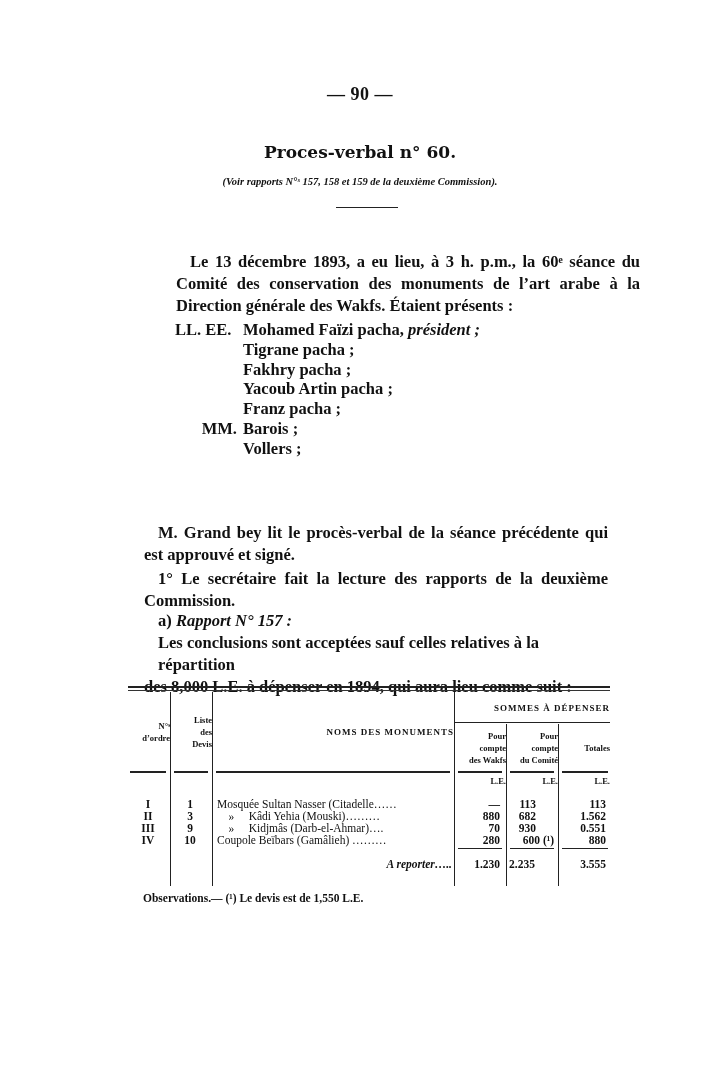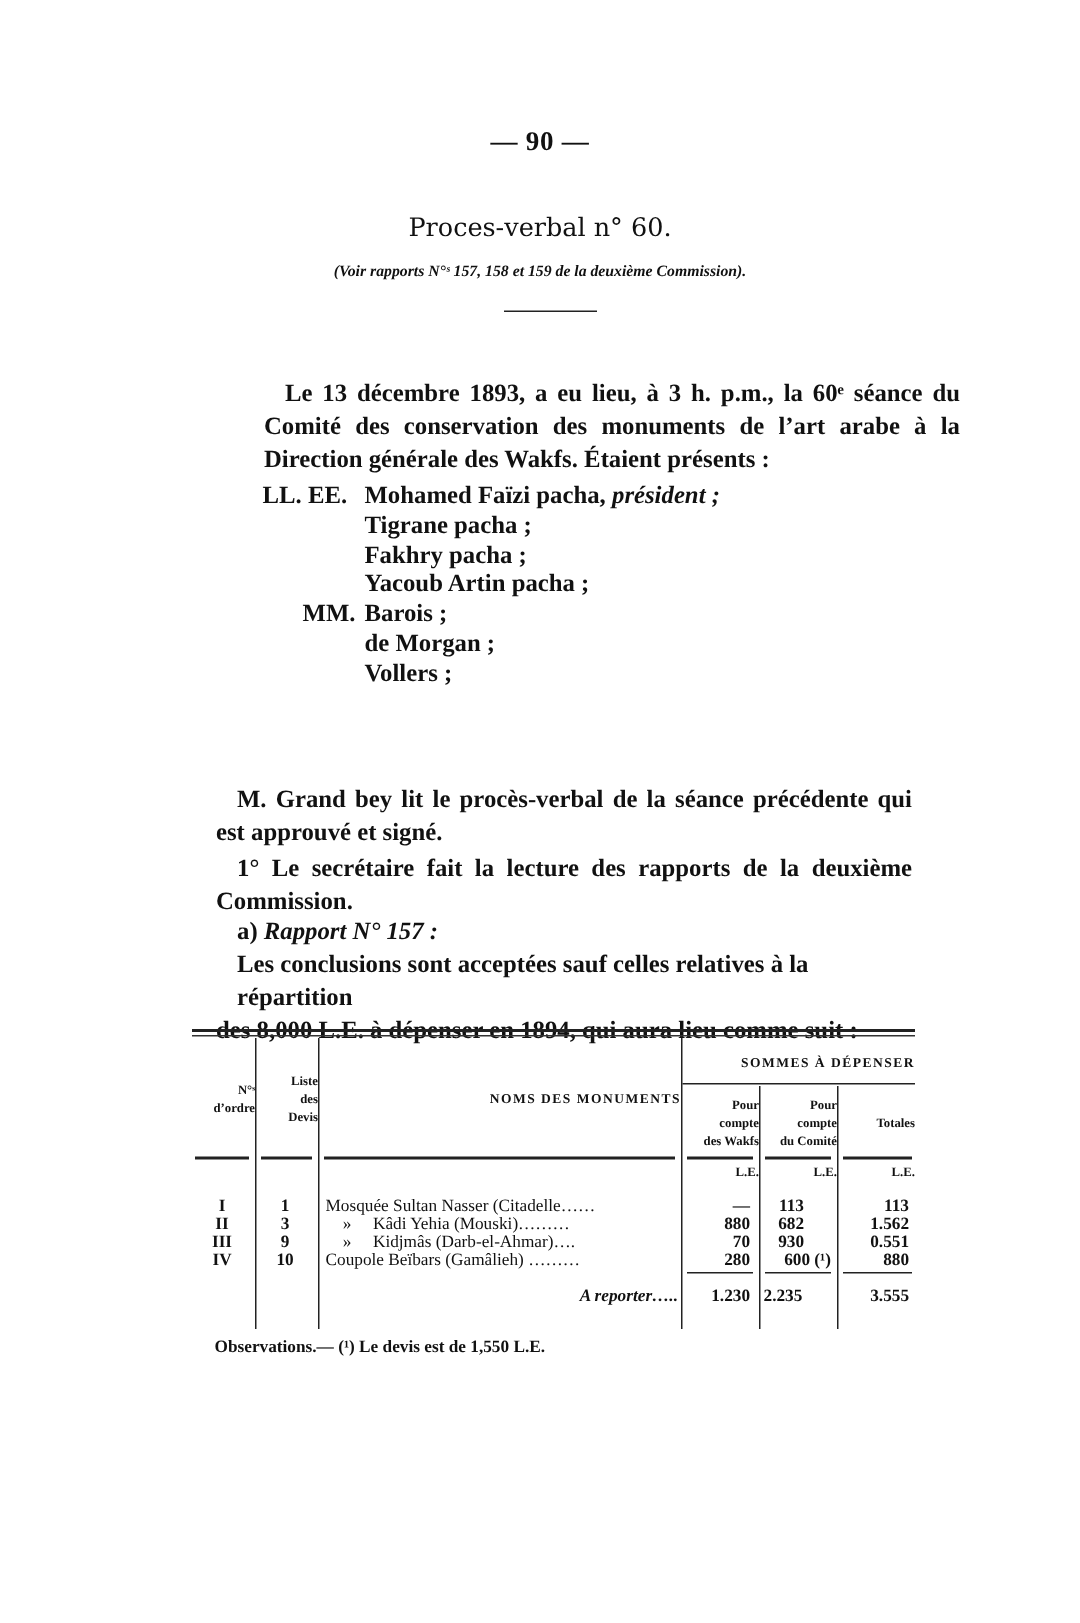--- a/index.html
+++ b/index.html
@@ -7,21 +7,21 @@
       width: 720px; height: 1082px; position: relative; overflow: hidden;
       font-family: "Liberation Serif", "DejaVu Serif", serif;
       color: #111111;
     }
     .page-number {
       position: absolute; top: 84px; left: 0; width: 720px; text-align: center;
       font-size: 18px; font-weight: bold; letter-spacing: 0.5px;
     }
     .title {
       position: absolute; top: 142px; left: 0; width: 720px; text-align: center;
-      font-size: 17px; font-weight: normal;
+      font-size: 17px; font-weight: bold;
       font-family: "DejaVu Serif", "Liberation Serif", serif;
     }
     .subtitle {
       position: absolute; top: 176px; left: 0; width: 720px; text-align: center;
       font-size: 10.5px; font-style: italic; font-weight: bold;
     }
     .rule {
       position: absolute; top: 207px; left: 336px; width: 62px; height: 1px;
       background: #222;
     }
@@ -93,27 +93,27 @@
     </div>
   <div class="att-row">
       <span class="att-title"></span>
       <span>Fakhry pacha ;</span>
     </div>
   <div class="att-row">
       <span class="att-title"></span>
       <span>Yacoub Artin pacha ;</span>
     </div>
   <div class="att-row">
+      <span class="att-title"></span>
+      <span>Franz pacha ;</span>
+    </div>
+  <div class="att-row">
     <span class="att-title mm" style="padding-right:6px;width:62px">MM.</span>
     <span>Barois ;</span>
   </div>
-  <div class="att-row">
-      <span class="att-title"></span>
-      <span>de Morgan ;</span>
-    </div>
   <div class="att-row">
       <span class="att-title"></span>
       <span>Vollers ;</span>
     </div>
 </div>
 
 <div class="para p2">
   <span style="padding-left:14px">M. Grand bey lit le procès-verbal de la séance précédente qui est approuvé et signé.</span>
 </div>
 <div class="para p3">

